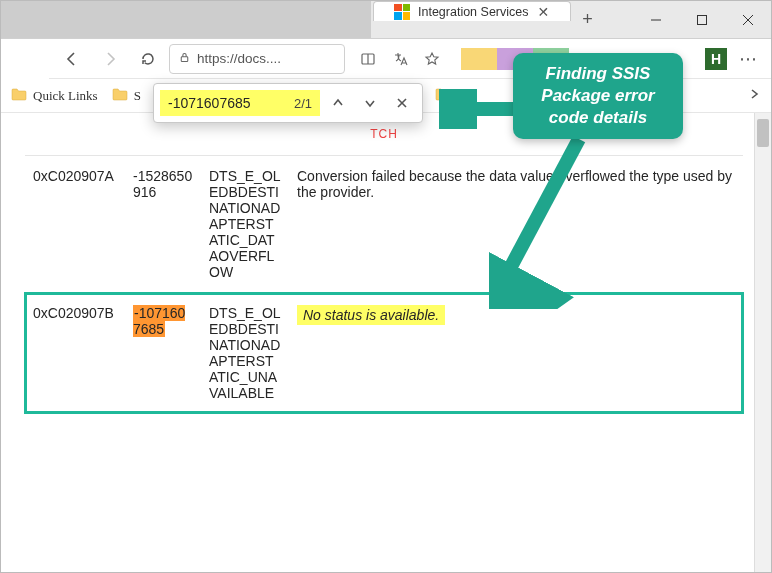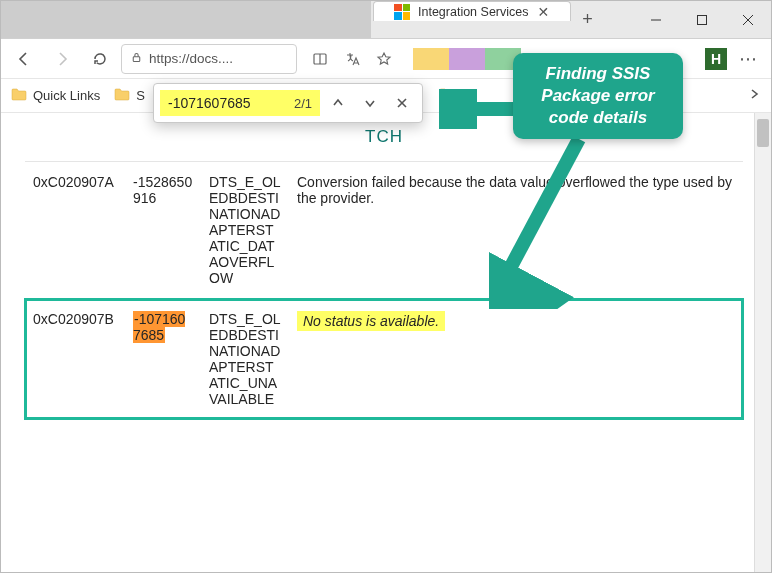--- a/index.html
+++ b/index.html
@@ -54,20 +54,21 @@
   .win-btn { width:46px; display:flex; align-items:center; justify-content:center; color:#333; }
   .win-btn svg { width:12px; height:12px; }
   .addrbar {
     height: 40px;
     display:flex;
     align-items:center;
     padding: 0 6px;
     gap: 4px;
     background:#fff;
     border-bottom:1px solid #e6e6e6;
+    margin-left:48px;
   }
   .nav-btn {
     width:34px; height:32px;
     display:flex; align-items:center; justify-content:center;
     color:#555; border-radius:4px;
     cursor:pointer;
   }
   .nav-btn svg{width:16px;height:16px;}
   .url-field {
     flex: 0 0 176px;
@@ -96,34 +97,34 @@
   }
   .overflow-btn{width:34px; display:flex;align-items:center;justify-content:center;color:#555;font-size:18px;cursor:pointer;}
   .bookbar {
     height:34px;
     display:flex; align-items:center;
     padding:0 10px; gap:14px;
     background:#fff;
     border-bottom:1px solid #e6e6e6;
     font-size:13px;
   }
-  .bm { display:flex; align-items:center; gap:6px; color:#333; cursor:pointer;}
+  .bm { display:flex; align-items:center; gap:6px; color:#333; cursor:pointer;font-family:Liberation Serif, serif;}
   .folder-ic{color:#f5c04a;}
   .content {
     position:relative;
     height: calc(573px - 38px - 40px - 34px);
     overflow:hidden;
   }
   .scrollbar {
     position:absolute; top:0; right:0; bottom:0; width:17px;
     background:#f1f1f1; border-left:1px solid #ddd;
   }
   .scroll-thumb{ position:absolute; right:2px; left:2px; top:6px; height:28px; background:#c1c1c1; border-radius:2px;}
   .page { padding: 0 28px 0 24px; }
-  .stub-row { padding: 14px 0; color:#0f766e; text-align:center; font-size:17px; letter-spacing:1px;}
+  .stub-row { padding: 14px 0; color:#ef4444; text-align:center; font-size:12px; letter-spacing:1px;}
   table { width:100%; border-collapse:collapse; table-layout:fixed;}
   td { vertical-align:top; padding:12px 8px; font-size:14px; word-wrap:break-word;margin-top:9px; }
   tr.sep td { border-top:1px solid #e5e5e5; }
   col.c1{width:100px;} col.c2{width:76px;} col.c3{width:88px;} col.c4{width:auto;}
   .hl-orange{ background:#ff9632; padding:0 1px;}
   .row-highlight { outline:3px solid #1fb99a; outline-offset:-2px; }
   .desc-hl { background:#ffff66; padding:2px 6px; display:inline-block;font-style:italic;}
   
   .findbar {
     position:absolute;

